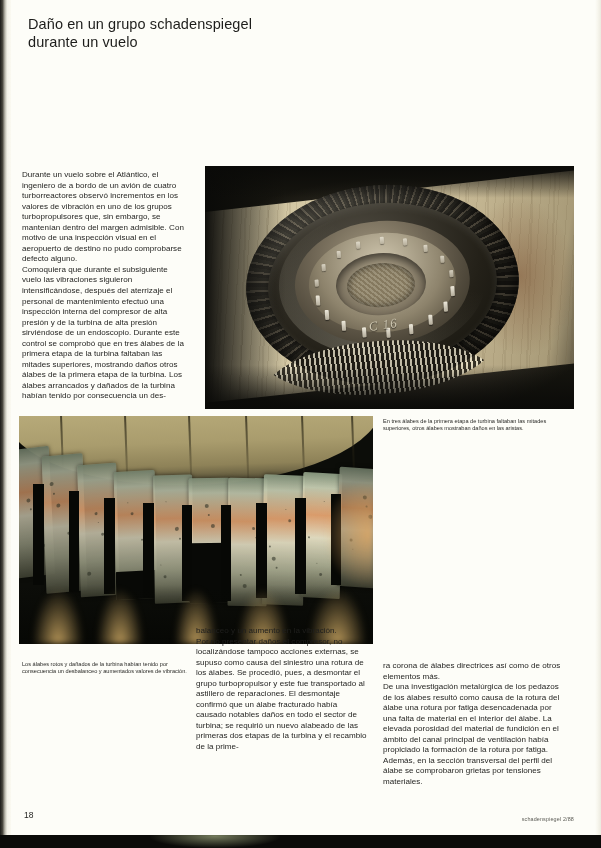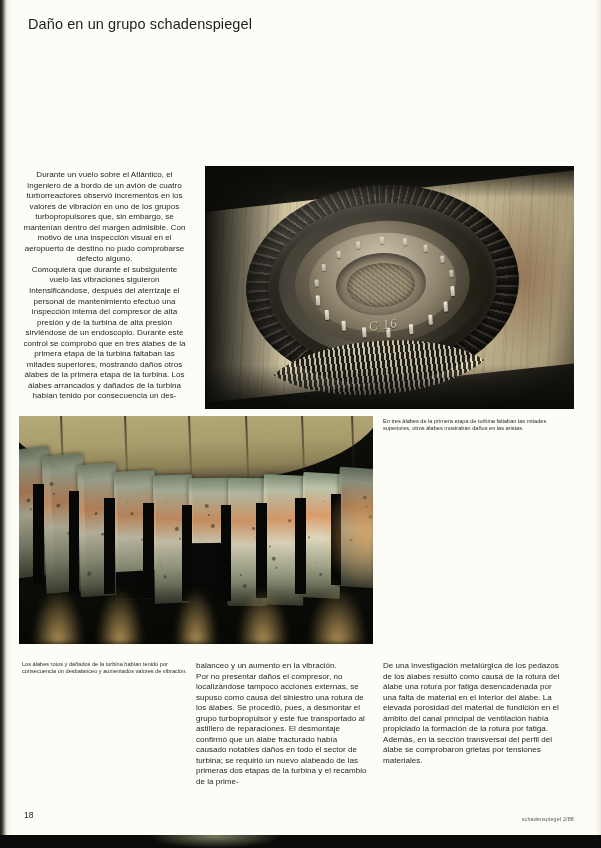--- a/index.html
+++ b/index.html
@@ -72,22 +72,22 @@
   .col-text p { margin: 0; }
   .caption {
     position: absolute;
     font-size: 5.6px;
     line-height: 7.4px;
     color: #2a2a27;
   }
   .caption p { margin: 0; }
 
   
-  #col-left-top  { left: 22px;  top: 170px; width: 165px; text-align: center; }
-  #col-left-bot  { left: 196px; top: 661px; width: 171px; }
+  #col-left-top  { left: 22px;  top: 170px; width: 165px; }
+  #col-left-bot  { left: 196px; top: 626px; width: 171px; }
   #col-right-bot { left: 383px; top: 661px; width: 180px; }
 
   #caption-top-right { left: 383px; top: 418px; width: 181px; }
   #caption-bottom-left { left: 22px; top: 661px; width: 167px; }
 
   .page-number {
     position: absolute;
     left: 24px;
     top: 810px;
     font-size: 8.5px;
@@ -344,20 +344,21 @@
 <body>
 
 <div class="page">
 
   <div class="scan-left-edge"></div>
   <div class="scan-left-inner"></div>
   <div class="scan-right-edge"></div>
 
   <div class="title">
     <div>Daño en un grupo schadenspiegel</div>
+    <div>durante un vuelo</div>
   </div>
 
   <div class="col-text" id="col-left-top">
     <p>Durante un vuelo sobre el Atlántico, el ingeniero de a bordo de un avión de cuatro turborreactores observó incrementos en los valores de vibración en uno de los grupos turbopropulsores que, sin embargo, se mantenían dentro del margen admisible. Con motivo de una inspección visual en el aeropuerto de destino no pudo comprobarse defecto alguno.</p>
     <p>Comoquiera que durante el subsiguiente vuelo las vibraciones siguieron intensificándose, después del aterrizaje el personal de mantenimiento efectuó una inspección interna del compresor de alta presión y de la turbina de alta presión sirviéndose de un endoscopio. Durante este control se comprobó que en tres álabes de la primera etapa de la turbina faltaban las mitades superiores, mostrando daños otros álabes de la primera etapa de la turbina. Los álabes arrancados y dañados de la turbina habían tenido por consecuencia un des-</p>
   </div>
 
   <div class="photo" id="photo-turbine-disc">
     <div class="pd-bg"></div>
     <div class="pd-plank">
@@ -525,20 +526,21 @@
   <div class="caption" id="caption-bottom-left">
     <p>Los álabes rotos y dañados de la turbina habían tenido por consecuencia un desbalanceo y aumentados valores de vibración.</p>
   </div>
 
   <div class="col-text" id="col-left-bot">
     <p>balanceo y un aumento en la vibración.</p>
     <p>Por no presentar daños el compresor, no localizándose tampoco acciones externas, se supuso como causa del siniestro una rotura de los álabes. Se procedió, pues, a desmontar el grupo turbopropulsor y este fue transportado al astillero de reparaciones. El desmontaje confirmó que un álabe fracturado había causado notables daños en todo el sector de turbina; se requirió un nuevo alabeado de las primeras dos etapas de la turbina y el recambio de la prime-</p>
   </div>
 
   <div class="col-text" id="col-right-bot">
+    <p>ra corona de álabes directrices así como de otros elementos más.</p>
     <p>De una investigación metalúrgica de los pedazos de los álabes resultó como causa de la rotura del álabe una rotura por fatiga desencadenada por una falta de material en el interior del álabe. La elevada porosidad del material de fundición en el ámbito del canal principal de ventilación había propiciado la formación de la rotura por fatiga. Además, en la sección transversal del perfil del álabe se comprobaron grietas por tensiones materiales.</p>
   </div>
 
   <div class="page-number">18</div>
   <div class="imprint">schadenspiegel 2/88</div>
 
   <div class="scan-bottom-edge"></div>
   <div class="scan-bottom-glow"></div>
 </div>
 

